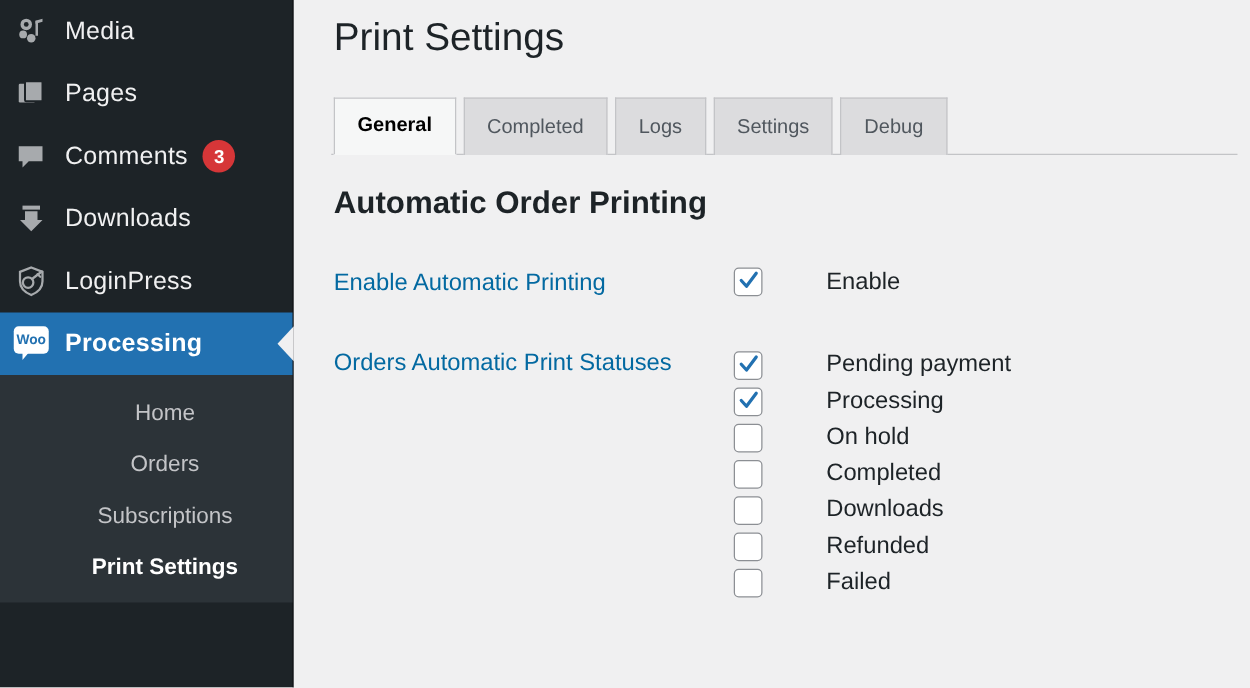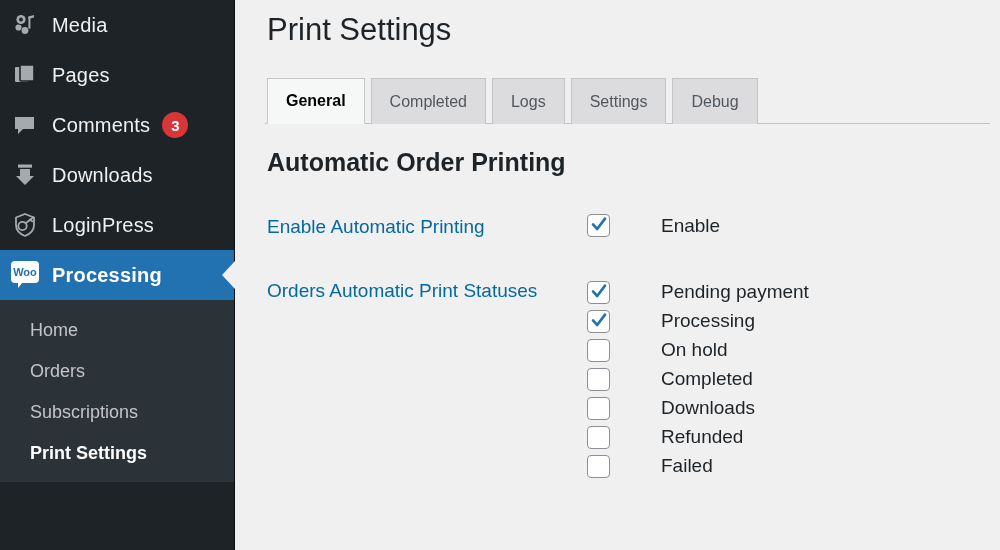--- a/index.html
+++ b/index.html
@@ -51,21 +51,21 @@
   .badge {
     display: inline-flex; align-items: center; justify-content: center;
     min-width: 26px; height: 26px;
     border-radius: 13px;
     background: #d63638;
     color: #fff;
     font-size: 15px; font-weight: bold;
     margin-left: 12px;
     padding: 0 7px;
   }
-  #submenu { background: #2c3338; padding: 10px 0 8px 0; }
+  #submenu { background: #2c3338; padding: 10px 0 8px 0; text-align: center; }
   .submenu-item {
     display: block;
     padding: 0 0 0 30px;
     height: 41px; line-height: 41px;
     color: #c3c4c7;
     font-size: 18px;
     white-space: nowrap;
   }
   .submenu-item.current { color: #fff; font-weight: bold; }
 

